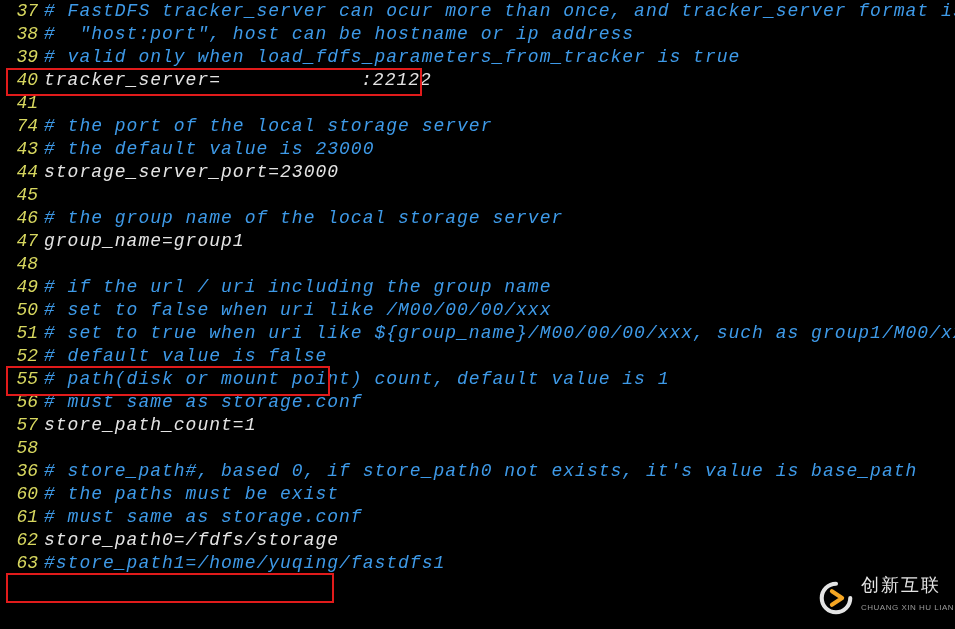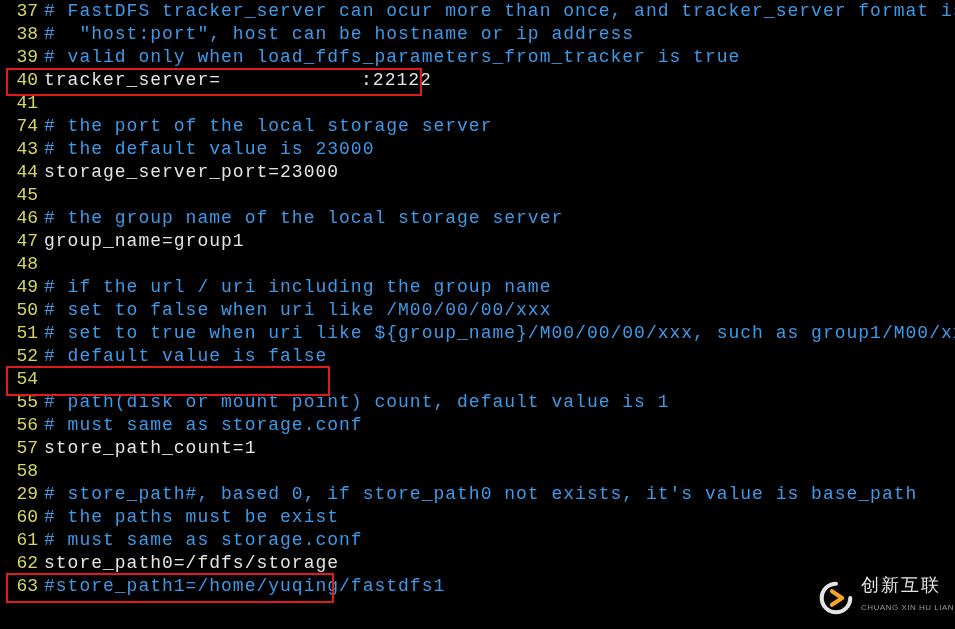--- a/index.html
+++ b/index.html
@@ -18,20 +18,21 @@
     padding: 0;
     width: 955px;
     height: 629px;
     box-sizing: border-box;
   }
   .line {
     display: flex;
     white-space: pre;
     align-items: flex-start;
     height: 23px;
+    font-style: italic;
   }
   .gutter {
     width: 38px;
     text-align: right;
     color: #d7d75f; 
     padding-right: 6px;
     flex: 0 0 38px;
     user-select: none;
     letter-spacing: 0px;
   }
@@ -100,26 +101,25 @@
     <div class="line"><span class="gutter">43</span><span class="code comment"># the default value is 23000</span></div>
     <div class="line"><span class="gutter">44</span><span class="code setting">storage_server_port=23000</span></div>
     <div class="line"><span class="gutter">45</span><span class="code setting"></span></div>
     <div class="line"><span class="gutter">46</span><span class="code comment"># the group name of the local storage server</span></div>
     <div class="line"><span class="gutter">47</span><span class="code setting">group_name=group1</span></div>
     <div class="line"><span class="gutter">48</span><span class="code setting"></span></div>
     <div class="line"><span class="gutter">49</span><span class="code comment"># if the url / uri including the group name</span></div>
     <div class="line"><span class="gutter">50</span><span class="code comment"># set to false when uri like /M00/00/00/xxx</span></div>
     <div class="line"><span class="gutter">51</span><span class="code comment"># set to true when uri like ${group_name}/M00/00/00/xxx, such as group1/M00/xxx</span></div>
     <div class="line"><span class="gutter">52</span><span class="code comment"># default value is false</span></div>
-    <div class="line"><span class="gutter">54</span><span class="code setting"></span></div>
     <div class="line"><span class="gutter">55</span><span class="code comment"># path(disk or mount point) count, default value is 1</span></div>
     <div class="line"><span class="gutter">56</span><span class="code comment"># must same as storage.conf</span></div>
     <div class="line"><span class="gutter">57</span><span class="code setting">store_path_count=1</span></div>
     <div class="line"><span class="gutter">58</span><span class="code setting"></span></div>
-    <div class="line"><span class="gutter">29</span><span class="code comment"># store_path#, based 0, if store_path0 not exists, it's value is base_path</span></div>
+    <div class="line"><span class="gutter">36</span><span class="code comment"># store_path#, based 0, if store_path0 not exists, it's value is base_path</span></div>
     <div class="line"><span class="gutter">60</span><span class="code comment"># the paths must be exist</span></div>
     <div class="line"><span class="gutter">61</span><span class="code comment"># must same as storage.conf</span></div>
     <div class="line"><span class="gutter">62</span><span class="code setting">store_path0=/fdfs/storage</span></div>
     <div class="line"><span class="gutter">63</span><span class="code comment">#store_path1=/home/yuqing/fastdfs1</span></div>
     <div class="hl" style="left: 6px; top: 68px; width: 416px; height: 28px;"></div>
     <div class="hl" style="left: 6px; top: 366px; width: 324px; height: 30px;"></div>
     <div class="hl" style="left: 6px; top: 573px; width: 328px; height: 30px;"></div>
   </div>
 
 <div class="logo">

